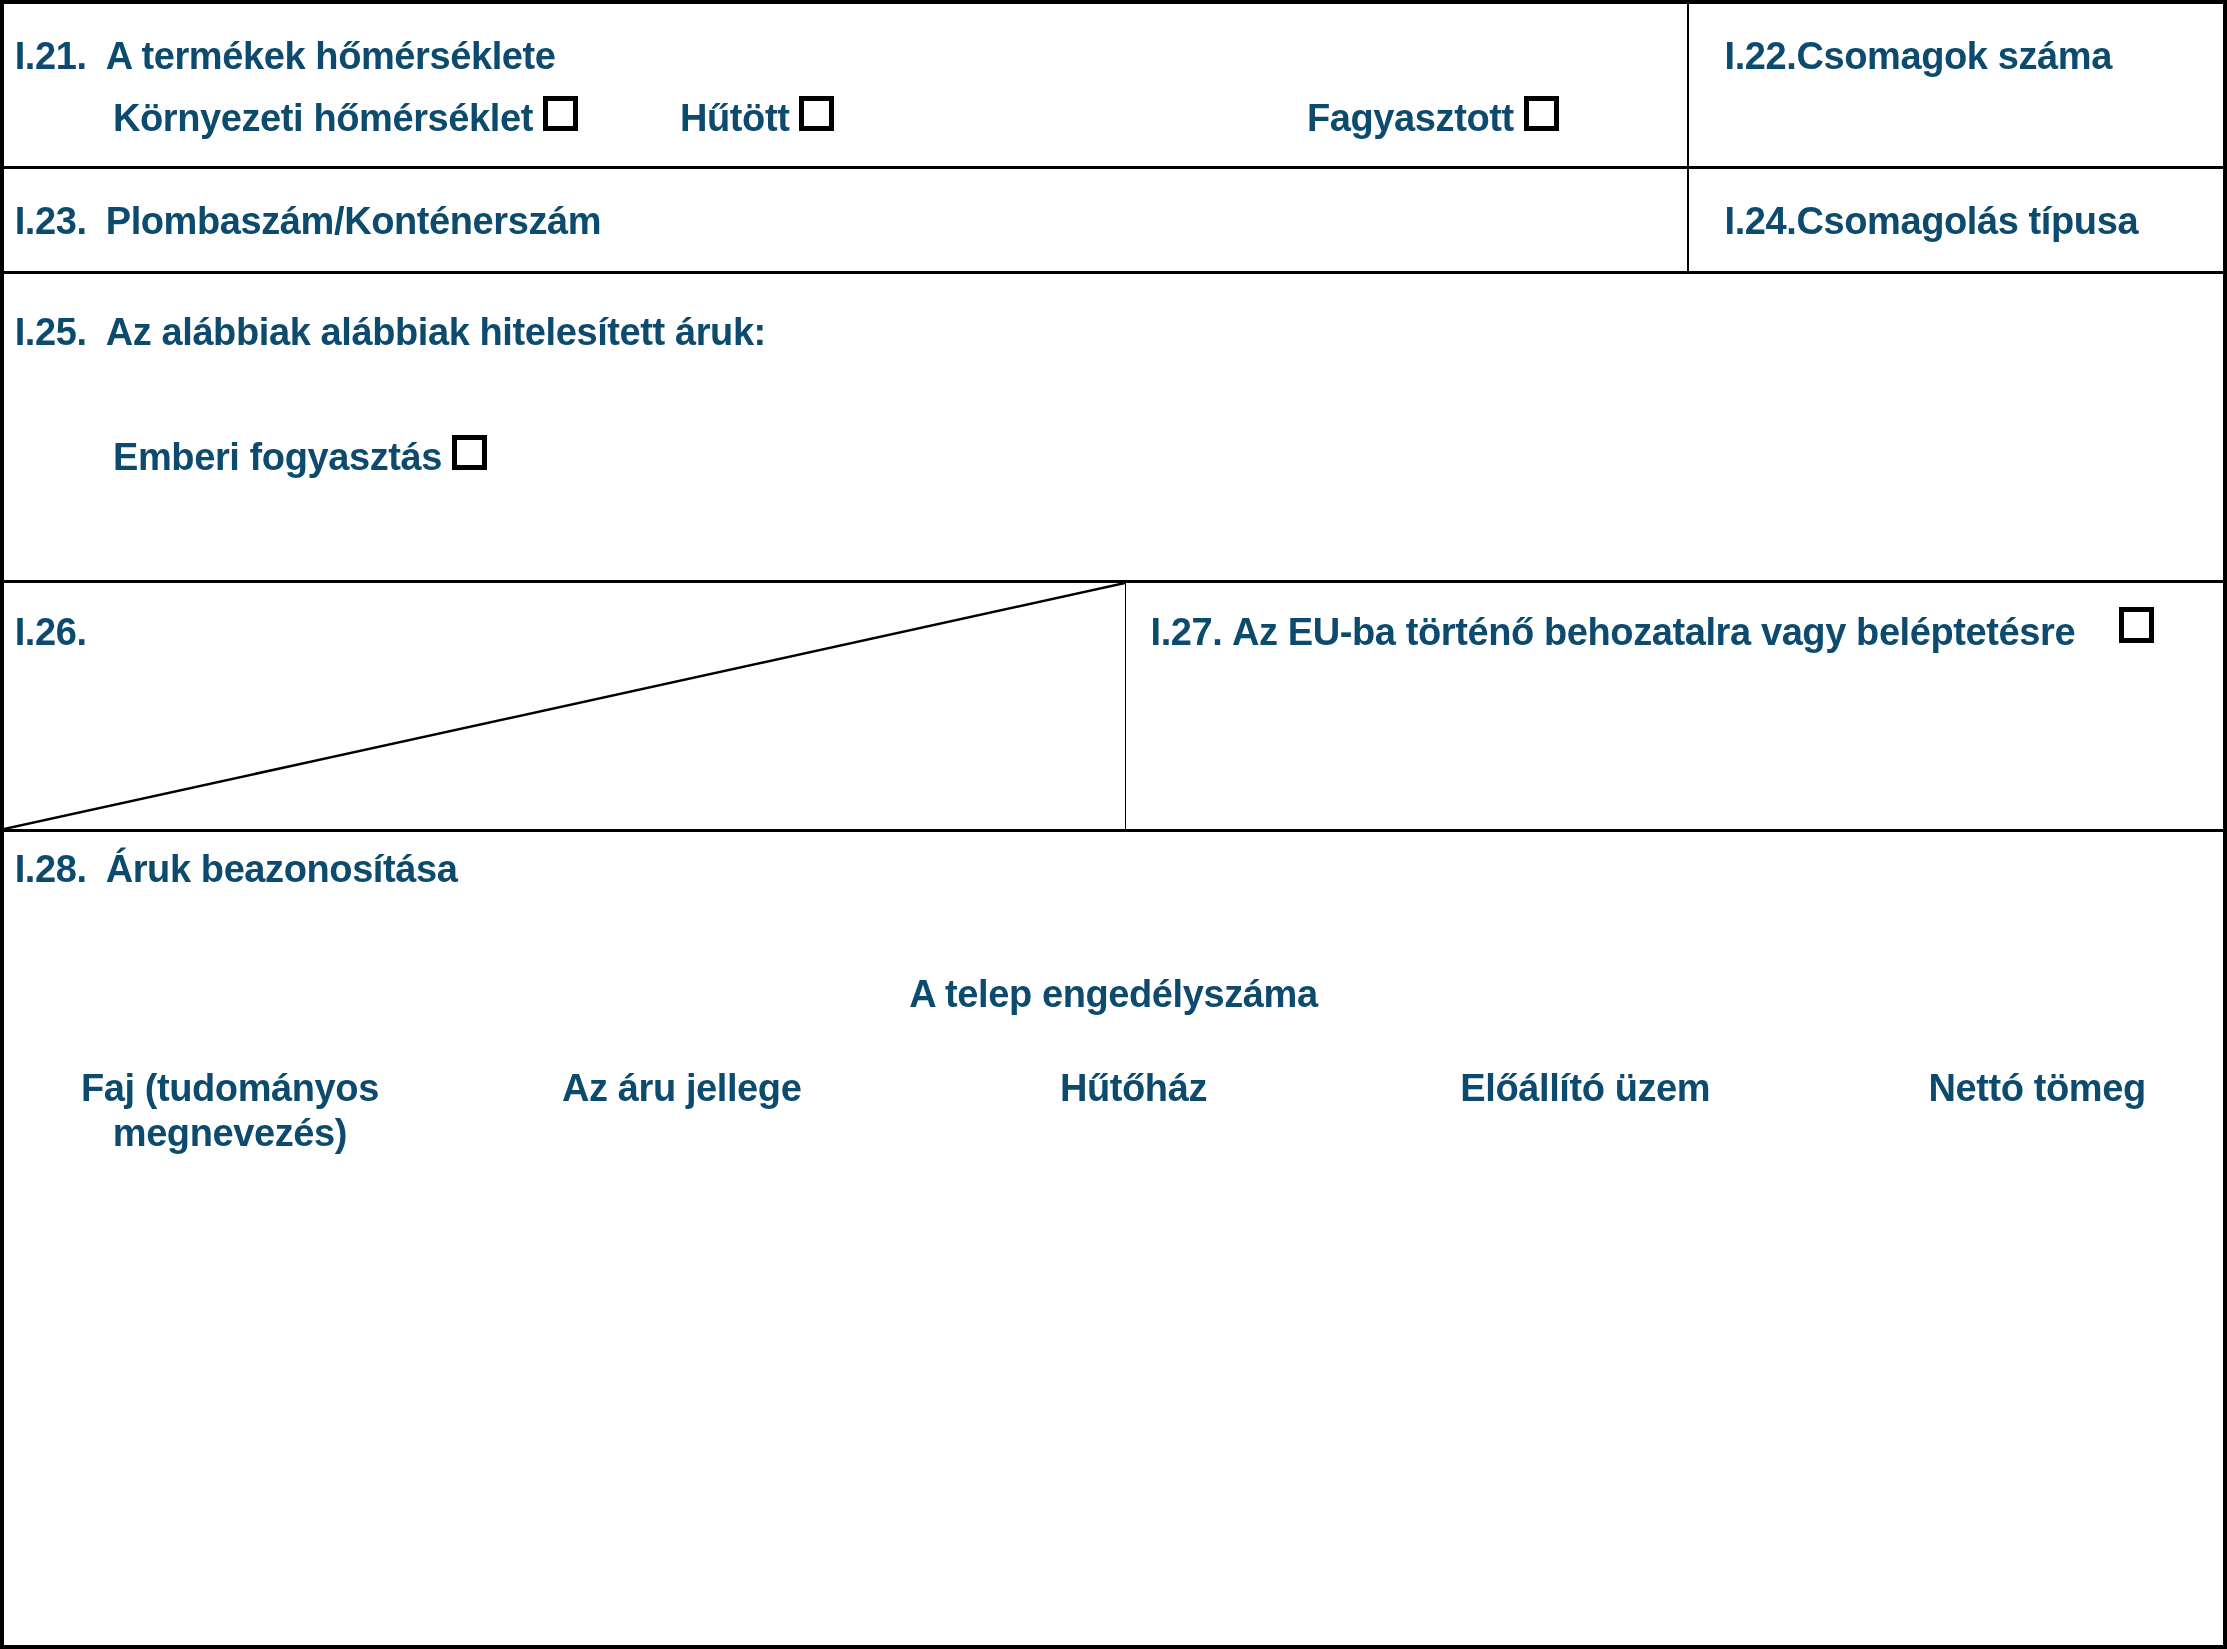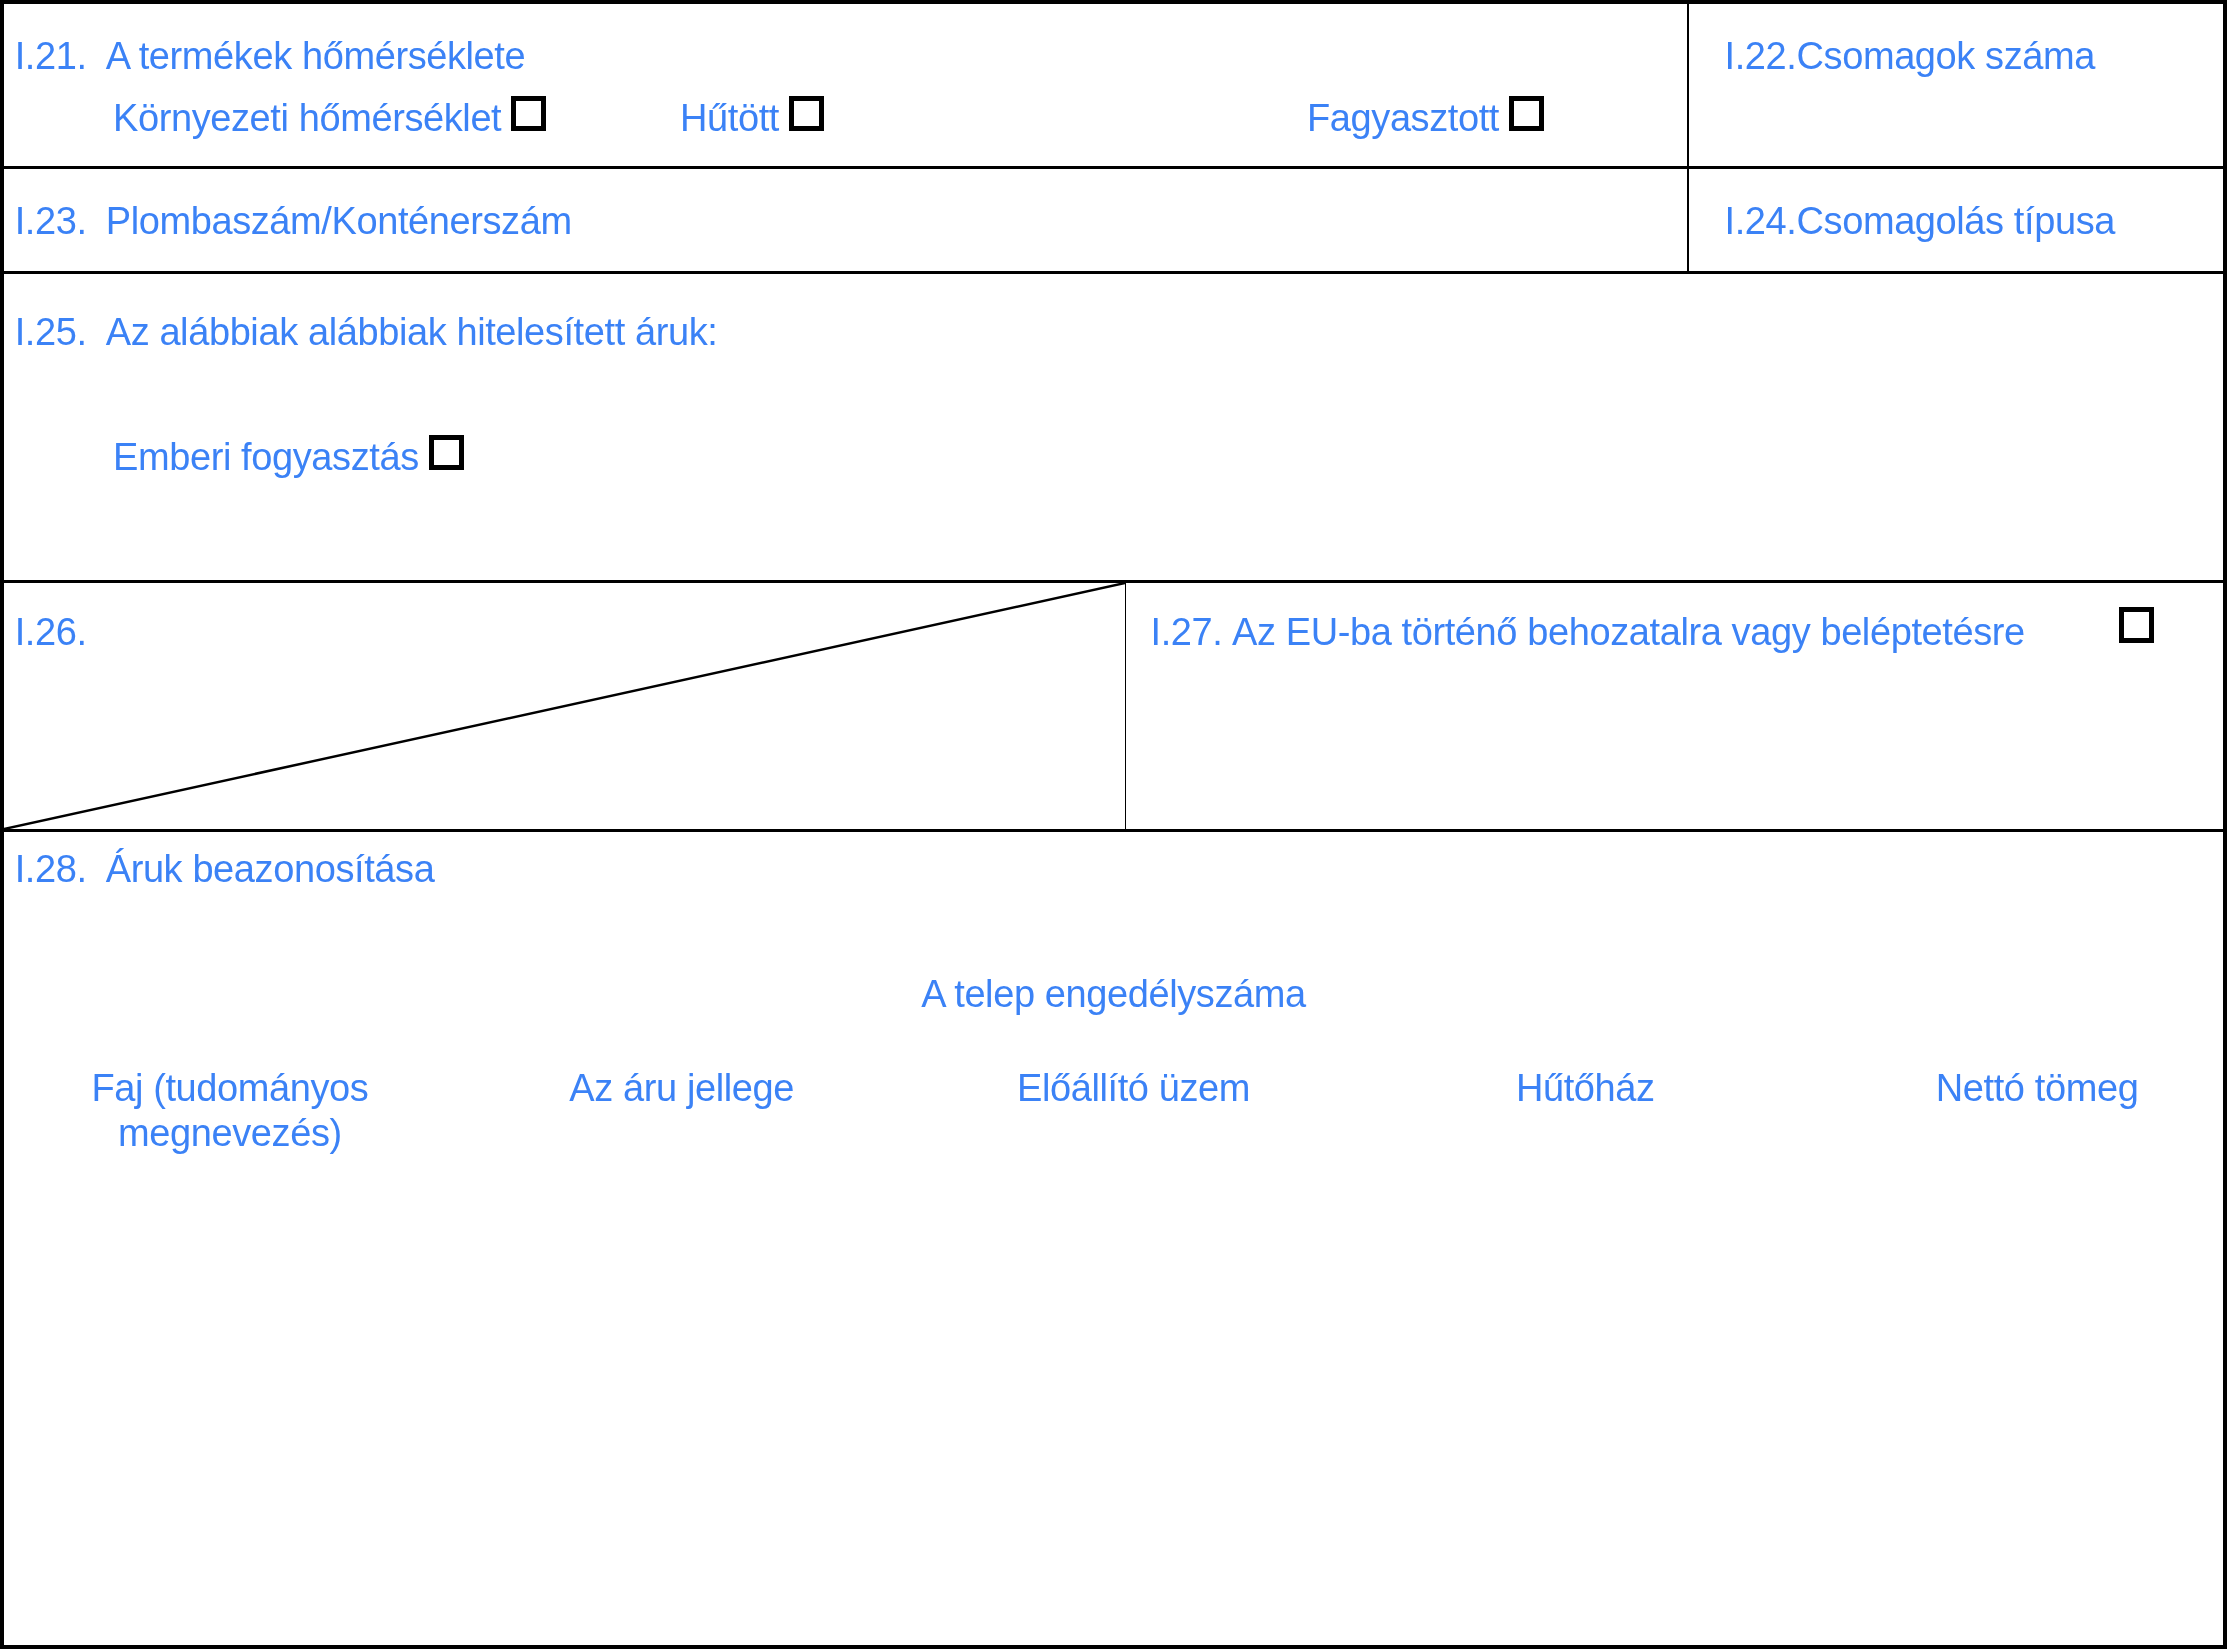--- a/index.html
+++ b/index.html
@@ -2,25 +2,26 @@
 <html style="font-size:13px"><head>
 <meta charset="utf-8">
 <style>
   html,body{margin:0;padding:0;background:#fff;}
   .page{
     position:relative;
     width:2227px;height:1649px;
     box-sizing:border-box;
     border:4.1px solid #000;
     background:#fff;
-    color:#3b82f6;
+    color:#0c4a6e;
     font-family:"Liberation Sans", sans-serif;
     font-size:38px;
     letter-spacing:-0.4px;
     overflow:hidden;
+    font-weight:bold;
   }
   .row{position:absolute;left:0;width:2219px;box-sizing:border-box;}
   .row1{top:0;height:165px;border-bottom:3.3px solid #000;}
   .row2{top:165px;height:105px;border-bottom:3.3px solid #000;}
   .row3{top:269px;height:310px;border-bottom:3.3px solid #000;}
   .row4{top:579px;height:249px;border-bottom:3.3px solid #000;}
   .row5{top:809px;height:864px;}
   .cell{position:absolute;top:0;bottom:0;box-sizing:border-box;}
   .cell-main{left:0;width:1685px;border-right:2.5px solid #000;}
   .cell-side{left:1685px;right:0;text-align:right;}
@@ -114,24 +115,24 @@
     <div class="centered" style="top:158px;">A telep engedélyszáma</div>
     <div class="cols">
       <div class="col">
         <div>Faj (tudományos</div>
         <div>megnevezés)</div>
       </div>
       <div class="col">
         <div>Az áru jellege</div>
       </div>
       <div class="col">
-        <div>Előállító üzem</div>
+        <div>Hűtőház</div>
       </div>
       <div class="col">
-        <div>Hűtőház</div>
+        <div>Előállító üzem</div>
       </div>
       <div class="col">
         <div>Nettó tömeg</div>
       </div>
     </div>
   </div>
 
 </div>
 
 

